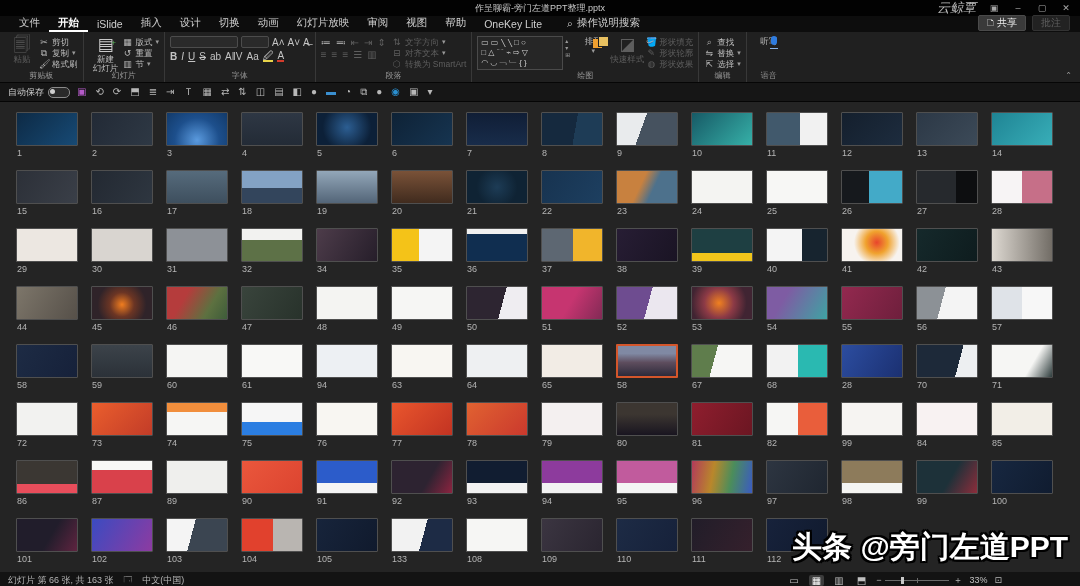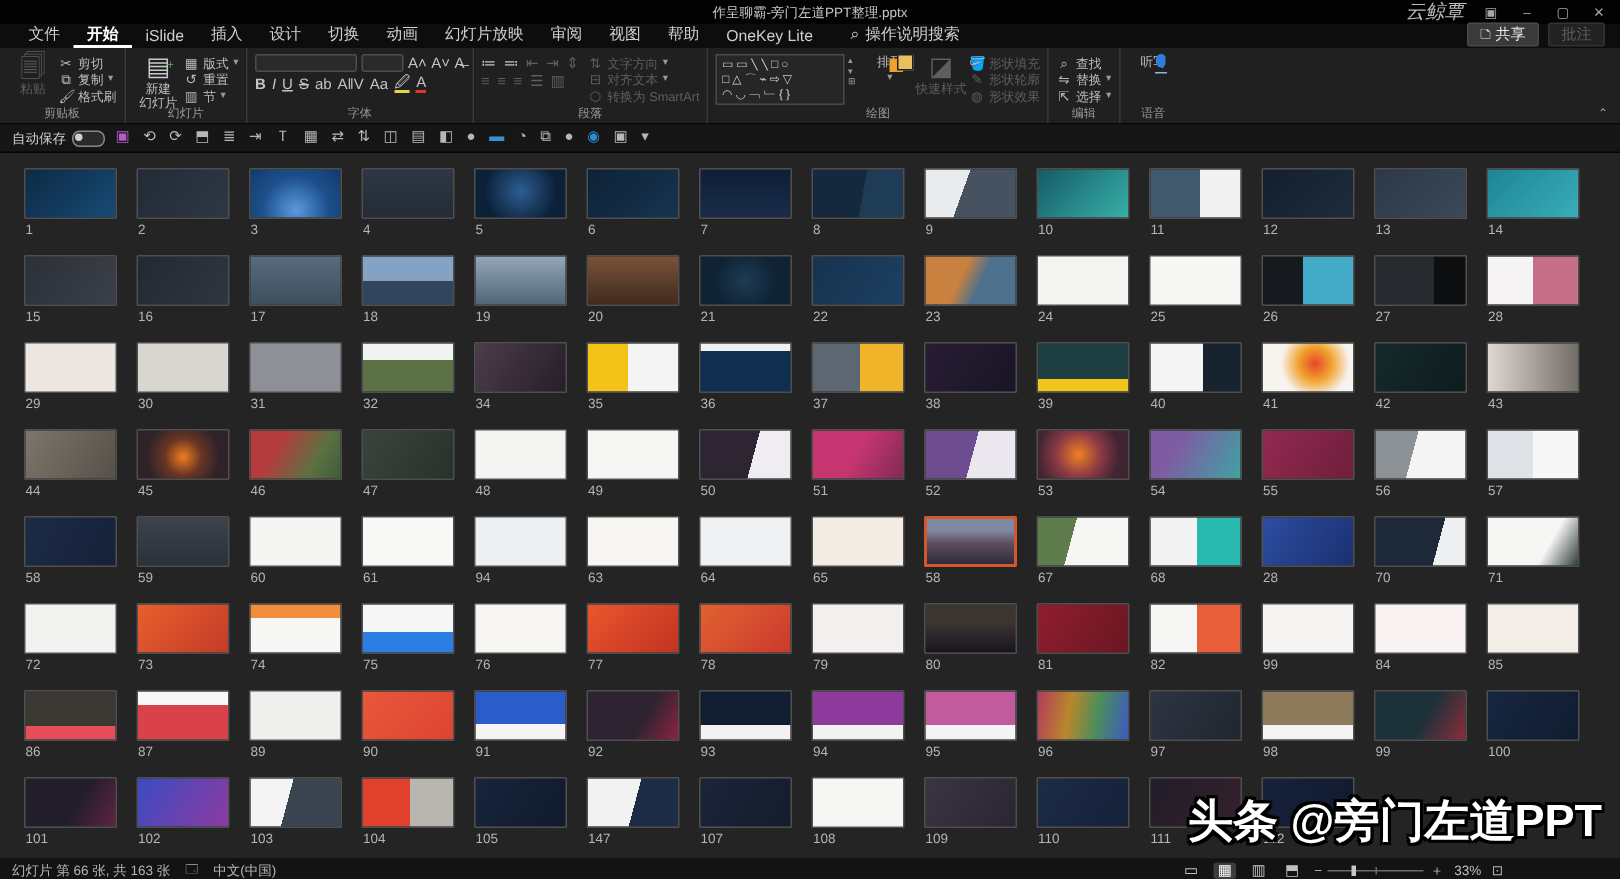--- a/index.html
+++ b/index.html
@@ -745,25 +745,21 @@
       <div class="cell">
         <div class="thumb" style="background: linear-gradient(90deg, rgb(225, 65, 45) 52%, rgb(185, 181, 177) 52%);"></div>
         <div class="snum">104</div>
       </div>
       <div class="cell">
         <div class="thumb" style="background: linear-gradient(120deg, rgb(23, 36, 59), rgb(16, 26, 45));"></div>
         <div class="snum">105</div>
       </div>
       <div class="cell">
         <div class="thumb" style="background: linear-gradient(105deg, rgb(242, 242, 242) 52%, rgb(29, 43, 69) 52%);"></div>
-        <div class="snum">147</div>
-      </div>
-      <div class="cell">
-        <div class="thumb" style="background: linear-gradient(120deg, rgb(27, 37, 57), rgb(20, 28, 44));"></div>
-        <div class="snum">107</div>
+        <div class="snum">133</div>
       </div>
       <div class="cell">
         <div class="thumb" style="background: rgb(246, 246, 244);"></div>
         <div class="snum">108</div>
       </div>
       <div class="cell">
         <div class="thumb" style="background: linear-gradient(120deg, rgb(59, 53, 65), rgb(42, 37, 48));"></div>
         <div class="snum">109</div>
       </div>
       <div class="cell">

